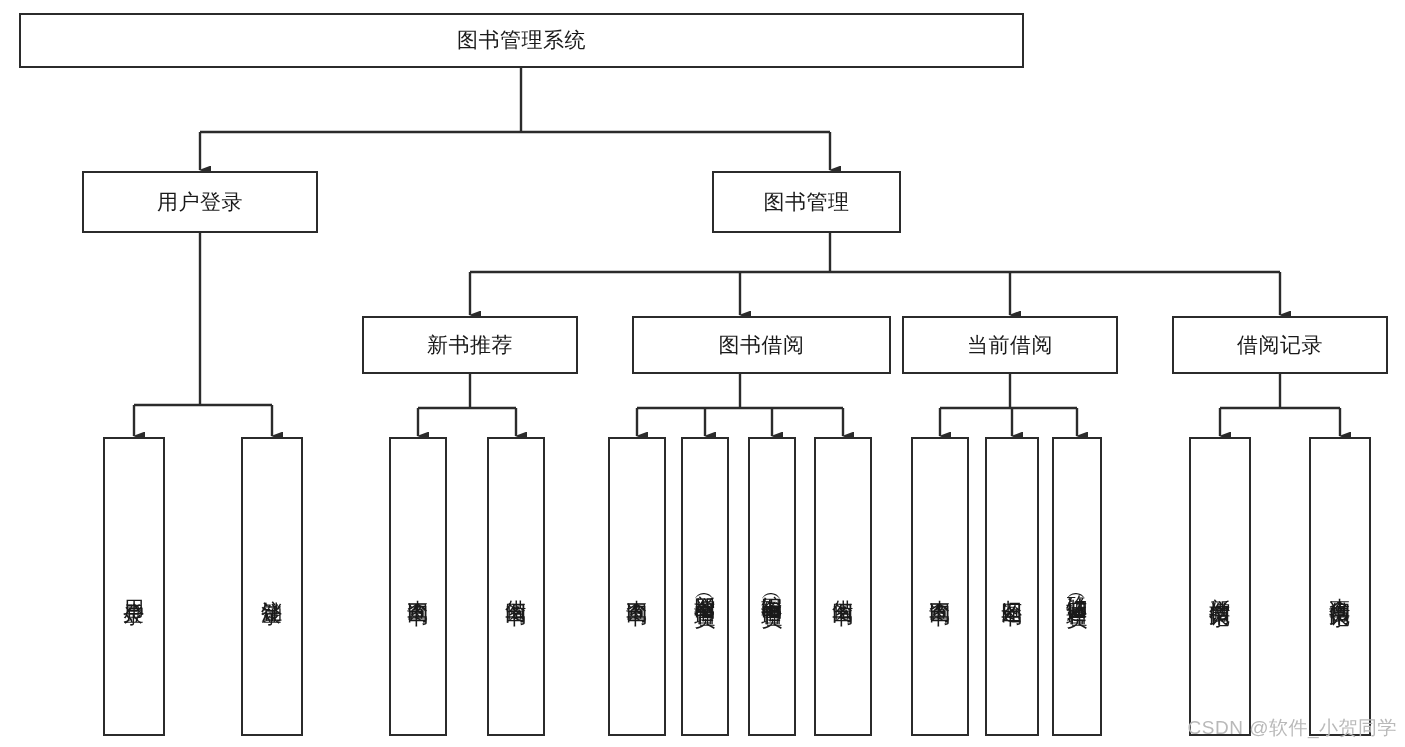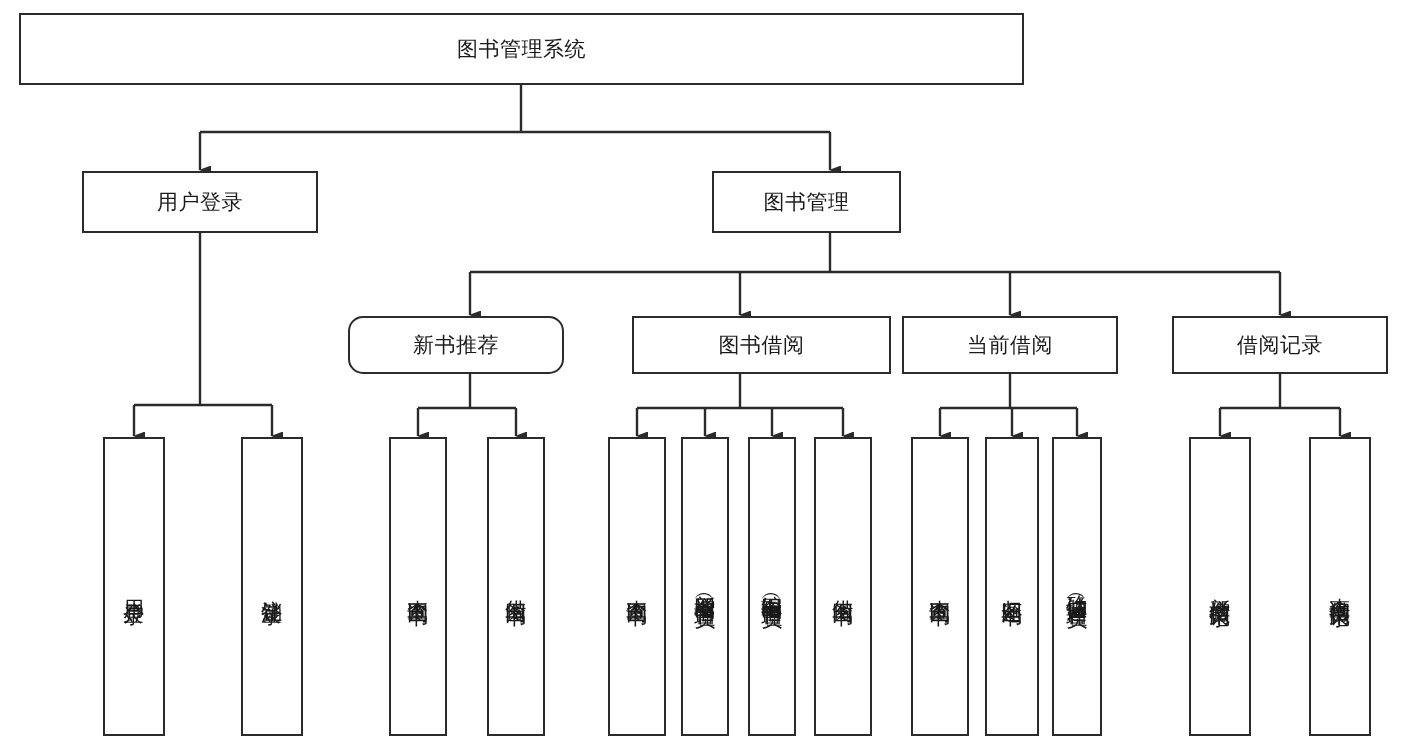--- a/index.html
+++ b/index.html
@@ -108,30 +108,30 @@
         <line x1="1012" y1="408" x2="1012" y2="436" marker-end="url(#arrowhead)"></line>
         <line x1="1077" y1="408" x2="1077" y2="436" marker-end="url(#arrowhead)"></line>
         <line x1="1280" y1="374" x2="1280" y2="408"></line>
         <line x1="1220" y1="408" x2="1340" y2="408"></line>
         <line x1="1220" y1="408" x2="1220" y2="436" marker-end="url(#arrowhead)"></line>
         <line x1="1340" y1="408" x2="1340" y2="436" marker-end="url(#arrowhead)"></line>
       </g>
   </svg>
 
   <div id="nodes-layer">
-      <div class="node-box" style="left: 19px; top: 13px; width: 1005px; height: 72px;">
+      <div class="node-box" style="left: 19px; top: 13px; width: 1005px; height: 55px;">
         <span class="node-label-h">图书管理系统</span>
       </div>
       <div class="node-box" style="left: 82px; top: 171px; width: 236px; height: 62px;">
         <span class="node-label-h">用户登录</span>
       </div>
       <div class="node-box" style="left: 712px; top: 171px; width: 189px; height: 62px;">
         <span class="node-label-h">图书管理</span>
       </div>
-      <div class="node-box" style="left: 348px; top: 316px; width: 216px; height: 58px; border-radius: 15px;">
+      <div class="node-box" style="left: 362px; top: 316px; width: 216px; height: 58px;">
         <span class="node-label-h">新书推荐</span>
       </div>
       <div class="node-box" style="left: 632px; top: 316px; width: 259px; height: 58px;">
         <span class="node-label-h">图书借阅</span>
       </div>
       <div class="node-box" style="left: 902px; top: 316px; width: 216px; height: 58px; text-align: right;">
         <span class="node-label-h">当前借阅</span>
       </div>
       <div class="node-box" style="left: 1172px; top: 316px; width: 216px; height: 58px;">
         <span class="node-label-h">借阅记录</span>
@@ -170,13 +170,14 @@
         <span class="node-label-v">确认归还（管理员）</span>
       </div>
       <div class="node-box" style="left: 1189px; top: 437px; width: 62px; height: 299px;">
         <span class="node-label-v">新增借阅记录</span>
       </div>
       <div class="node-box" style="left: 1309px; top: 437px; width: 62px; height: 299px;">
         <span class="node-label-v">查询借阅记录</span>
       </div>
     </div>
 
+  <div class="watermark">CSDN @软件_小贺同学</div>
 </div>
 
 </body></html>

